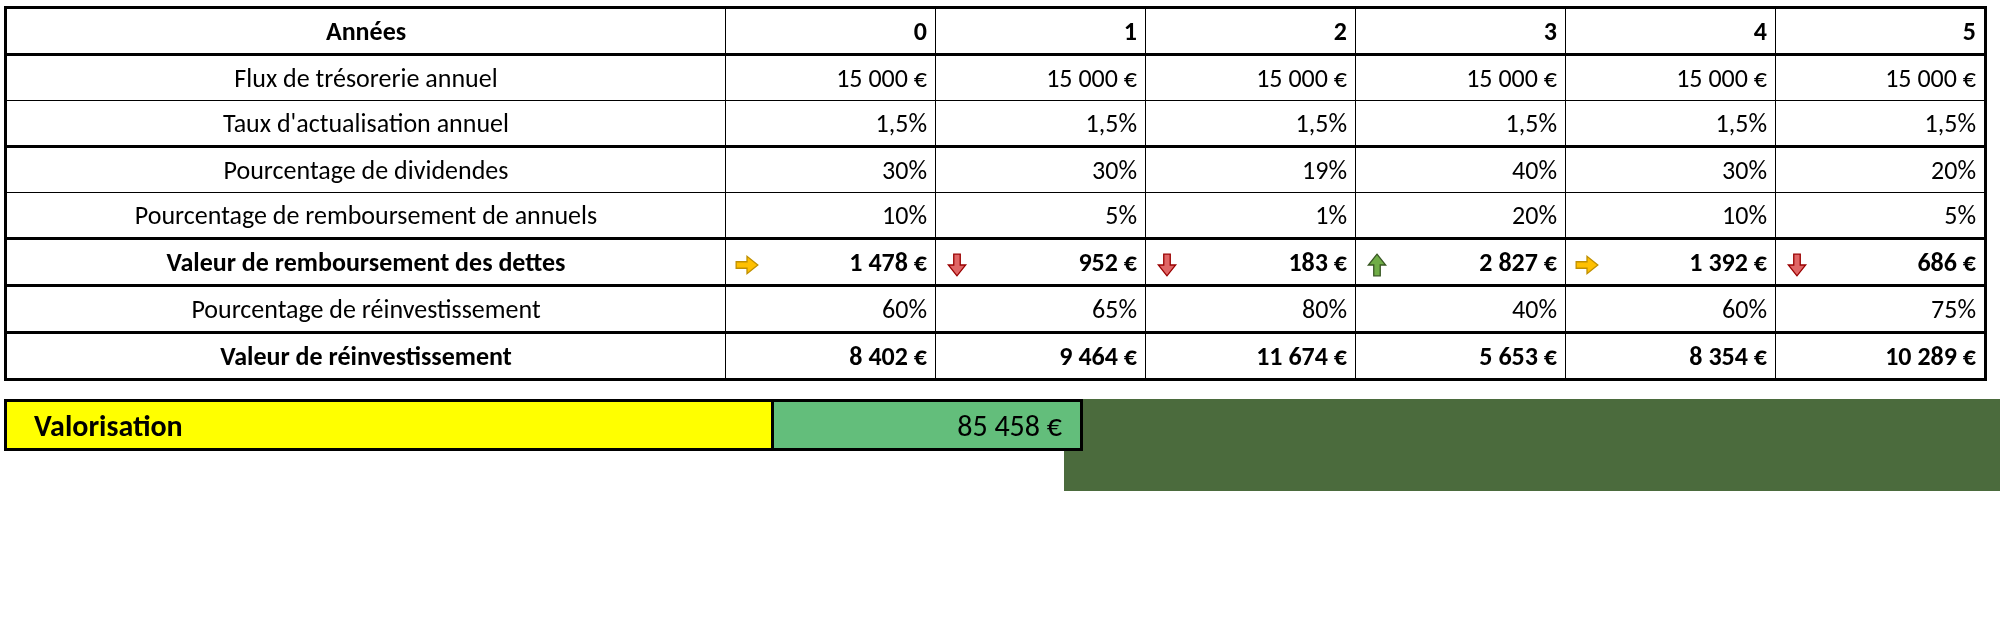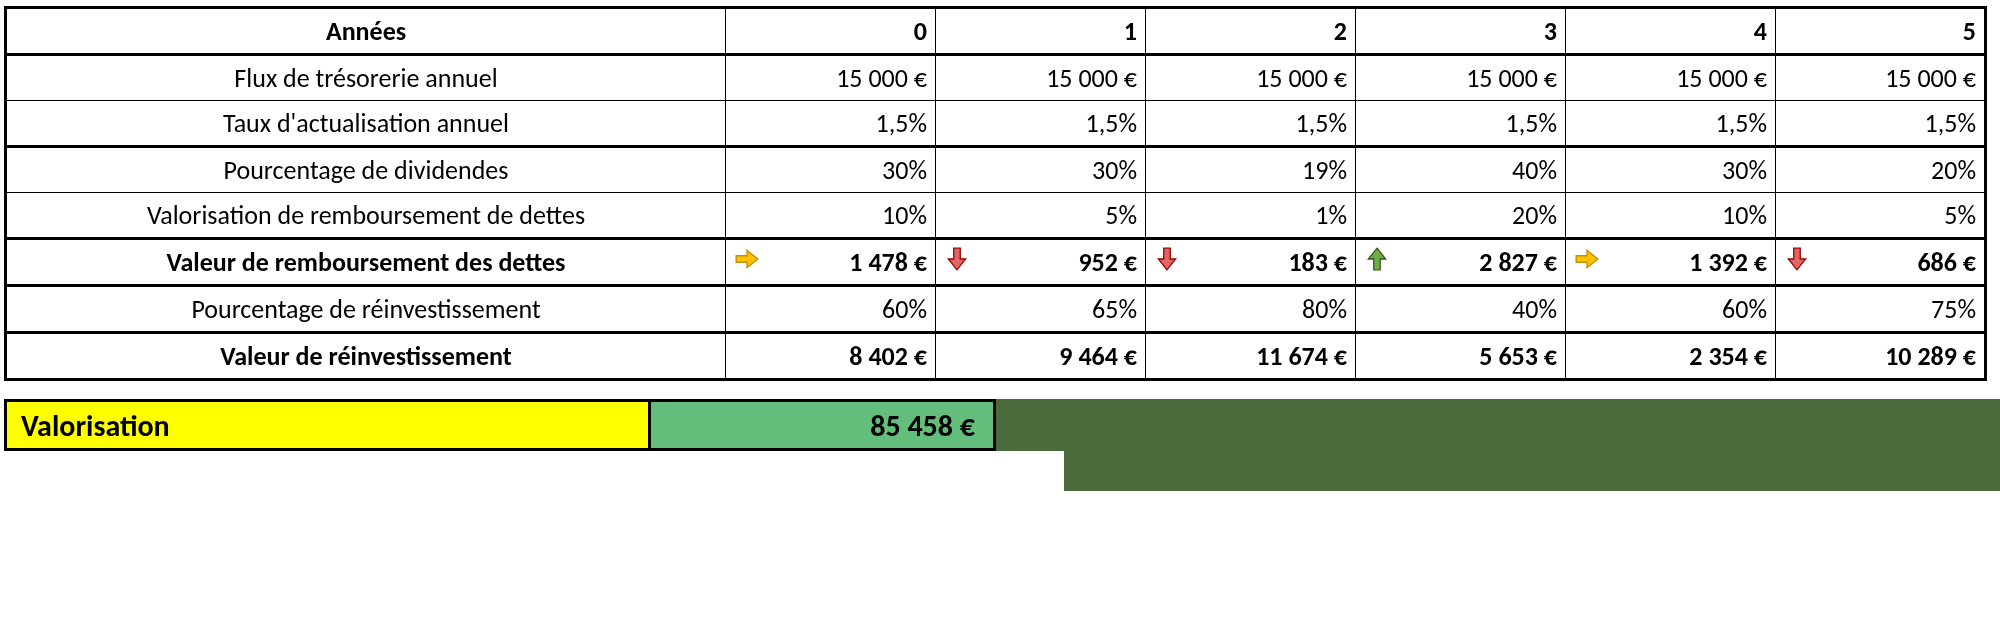--- a/index.html
+++ b/index.html
@@ -35,21 +35,21 @@
   .val   { text-align: right; }
   .bold  { font-weight: 700; }
 
   
   tr.sep-top td    { border-top: 3px solid #000; }
   tr.sep-bottom td { border-bottom: 3px solid #000; }
 
   
   .iconcell {
     display: flex;
-    align-items: flex-start;
+    align-items: flex-end;
     justify-content: space-between;
     gap: 8px;
   }
   .iconcell .v { flex: 1; text-align: right; font-weight: 700; }
 
   
   .arrow {
     width: 26px;
     height: 26px;
     display: inline-block;
@@ -57,38 +57,38 @@
   .arrow svg { width: 100%; height: 100%; display: block; }
 
   
   .valo-wrap {
     margin-top: 18px;
     width: 1996px;
     display: flex;
     position: relative;
   }
   .valo-left {
-    width: 644px;
+    width: 767px;
     background: #ffff00;
     border: 3px solid #000;
     border-right: none;
-    padding: 4px 14px;
+    padding: 4px 27px;
     font-weight: 700;
     font-size: 30px;
     box-sizing: border-box;
     height: 52px;
     display: flex;
     align-items: center;
   }
   .valo-right {
-    width: 348px;
+    width: 312px;
     background: #63be7b;
     border: 3px solid #000;
     padding: 4px 18px 4px 4px;
-    font-weight: 700;
+    font-weight: 400;
     font-size: 30px;
     text-align: right;
     box-sizing: border-box;
     height: 52px;
     display: flex;
     align-items: center;
     justify-content: flex-end;
   }
   .valo-rest {
     flex: 1;
@@ -170,21 +170,21 @@
     <td class="val">30%</td>
     <td class="val">30%</td>
     <td class="val">19%</td>
     <td class="val">40%</td>
     <td class="val">30%</td>
     <td class="val">20%</td>
   </tr>
 
 
   <tr>
-    <td class="label">Valorisation de remboursement de dettes</td>
+    <td class="label">Pourcentage de remboursement de annuels</td>
     <td class="val">10%</td>
     <td class="val">5%</td>
     <td class="val">1%</td>
     <td class="val">20%</td>
     <td class="val">10%</td>
     <td class="val">5%</td>
   </tr>
 
   <tr class="bold sep-top sep-bottom">
     <td class="label bold">Valeur de remboursement des dettes</td>
@@ -259,21 +259,21 @@
     <td class="val">60%</td>
     <td class="val">75%</td>
   </tr>
 
   <tr class="bold sep-top sep-bottom">
     <td class="label bold">Valeur de réinvestissement</td>
     <td class="val bold">8 402 €</td>
     <td class="val bold">9 464 €</td>
     <td class="val bold">11 674 €</td>
     <td class="val bold">5 653 €</td>
-    <td class="val bold">2 354 €</td>
+    <td class="val bold">8 354 €</td>
     <td class="val bold">10 289 €</td>
   </tr>
 </tbody>
     </table>
 
 <div class="valo-wrap">
   <div class="valo-left">Valorisation</div>
   <div class="valo-right">85 458 €</div>
   <div class="valo-rest"></div>
 </div>

